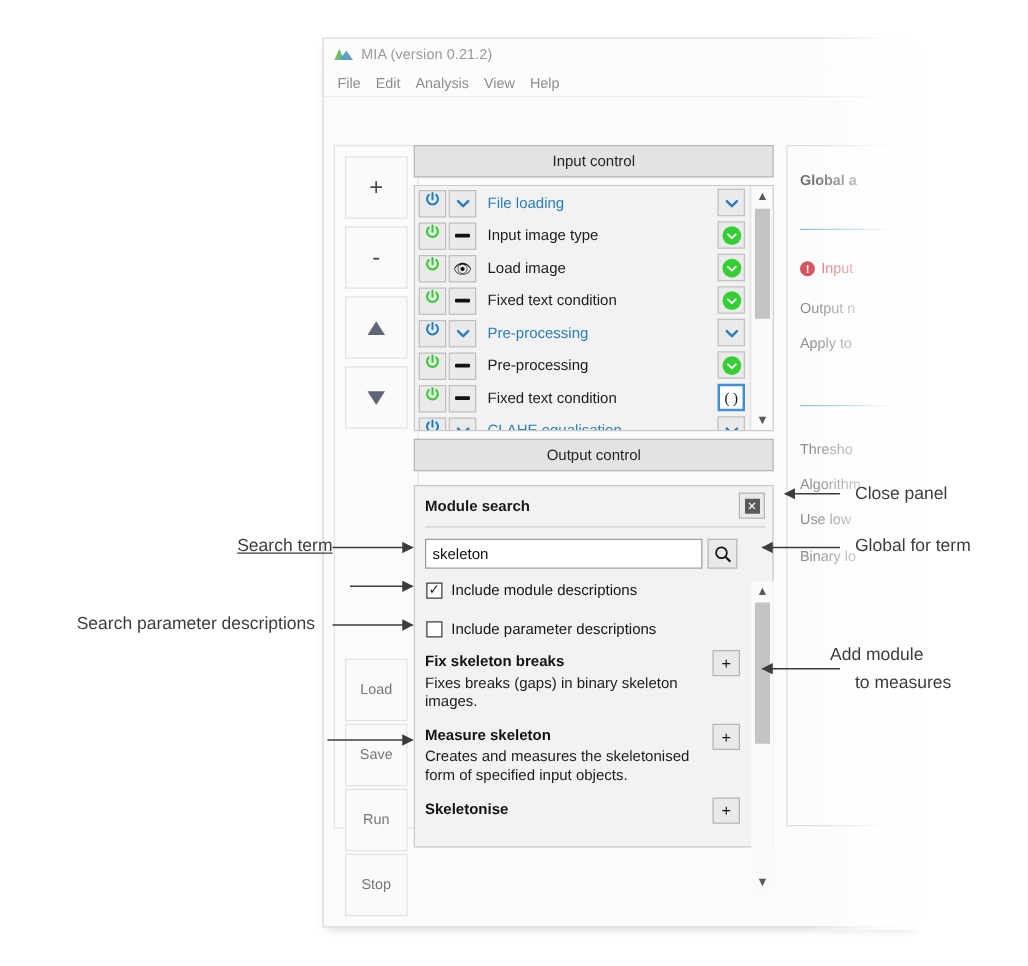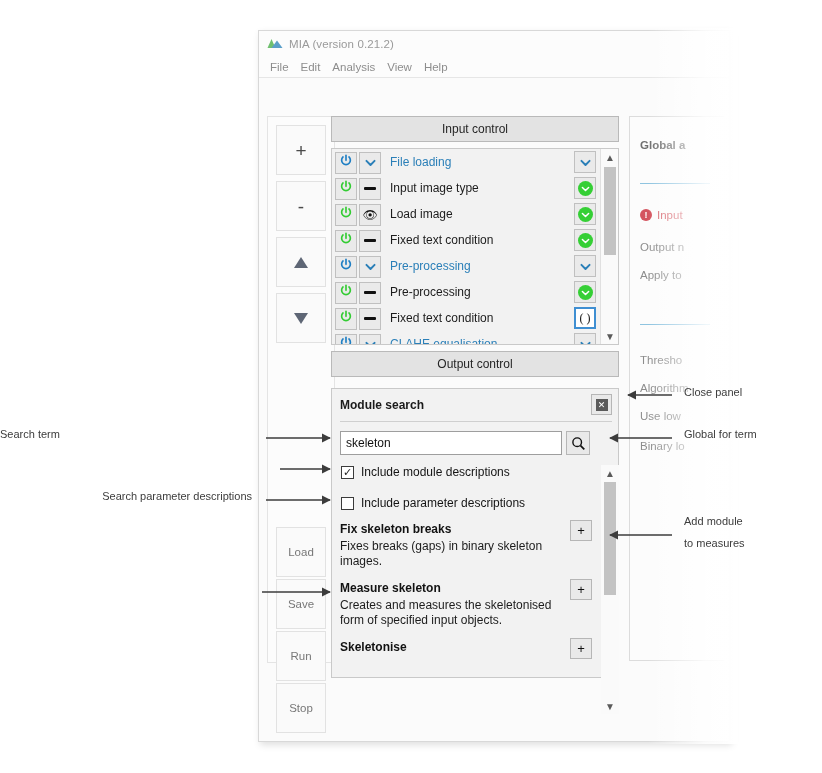--- a/index.html
+++ b/index.html
@@ -217,21 +217,21 @@
   .rp-rule{position:absolute;left:10px;width:70px;height:1px;background:#8fc4e0;}
   .rp-line{position:absolute;left:10px;font-size:11.5px;color:#8d8d8d;white-space:nowrap;}
   .rp-err{position:absolute;left:10px;font-size:11.5px;color:#d86a72;white-space:nowrap;display:flex;align-items:center;}
   .err-dot{
     width:12px;height:12px;border-radius:50%;background:#d4545f;color:#fff;
     font-size:9px;font-weight:bold;line-height:12px;text-align:center;margin-right:5px;flex:0 0 auto;
   }
 
   
   .anno{
-    position:absolute;font-size:11px;color:#3c3c3c;white-space:pre;
+    position:absolute;font-size:14px;color:#3c3c3c;white-space:pre;
     font-family:"Liberation Sans",sans-serif;
   }
   svg.lines{position:absolute;left:0;top:0;width:822px;height:773px;pointer-events:none;z-index:60;}
   .anno-layer{position:absolute;left:0;top:0;width:822px;height:773px;z-index:61;}
 </style>
 </head>
 <body>
 
 <div class="root">
 
@@ -545,21 +545,21 @@
     <line x1="262" y1="592" x2="330" y2="592" stroke="#3c3c3c" stroke-width="1.3" marker-end="url(#ah)"></line>
 
     <line x1="672" y1="395" x2="628" y2="395" stroke="#3c3c3c" stroke-width="1.3" marker-end="url(#ah)"></line>
 
     <line x1="672" y1="438" x2="610" y2="438" stroke="#3c3c3c" stroke-width="1.3" marker-end="url(#ah)"></line>
 
     <line x1="672" y1="535" x2="610" y2="535" stroke="#3c3c3c" stroke-width="1.3" marker-end="url(#ah)"></line>
   </svg>
 
   <div class="anno-layer">
-    <div class="anno" style="left:0;top:428px;width:252px;text-align:left;">Search term</div>
+    <div class="anno" style="left:14px;top:428px;width:252px;text-align:right;text-decoration:underline;">Search term</div>
     <div class="anno" style="left:0;top:490px;width:252px;text-align:right;">Search parameter descriptions</div>
     <div class="anno" style="left:684px;top:386px;">Close panel</div>
     <div class="anno" style="left:684px;top:428px;">Global for term</div>
-    <div class="anno" style="left:684px;top:515px;">Add module</div>
+    <div class="anno" style="left:664px;top:515px;">Add module</div>
     <div class="anno" style="left:684px;top:537px;">to measures</div>
   </div>
 
 </div>
 
 </body></html>

